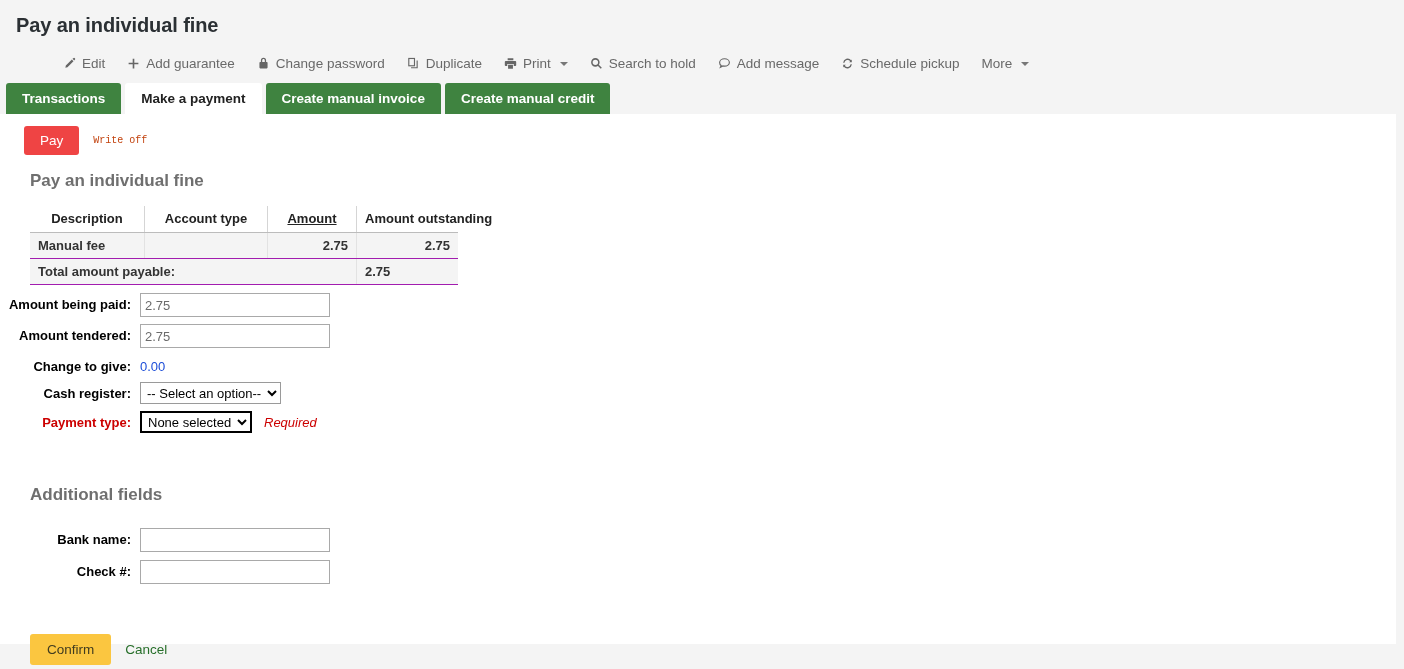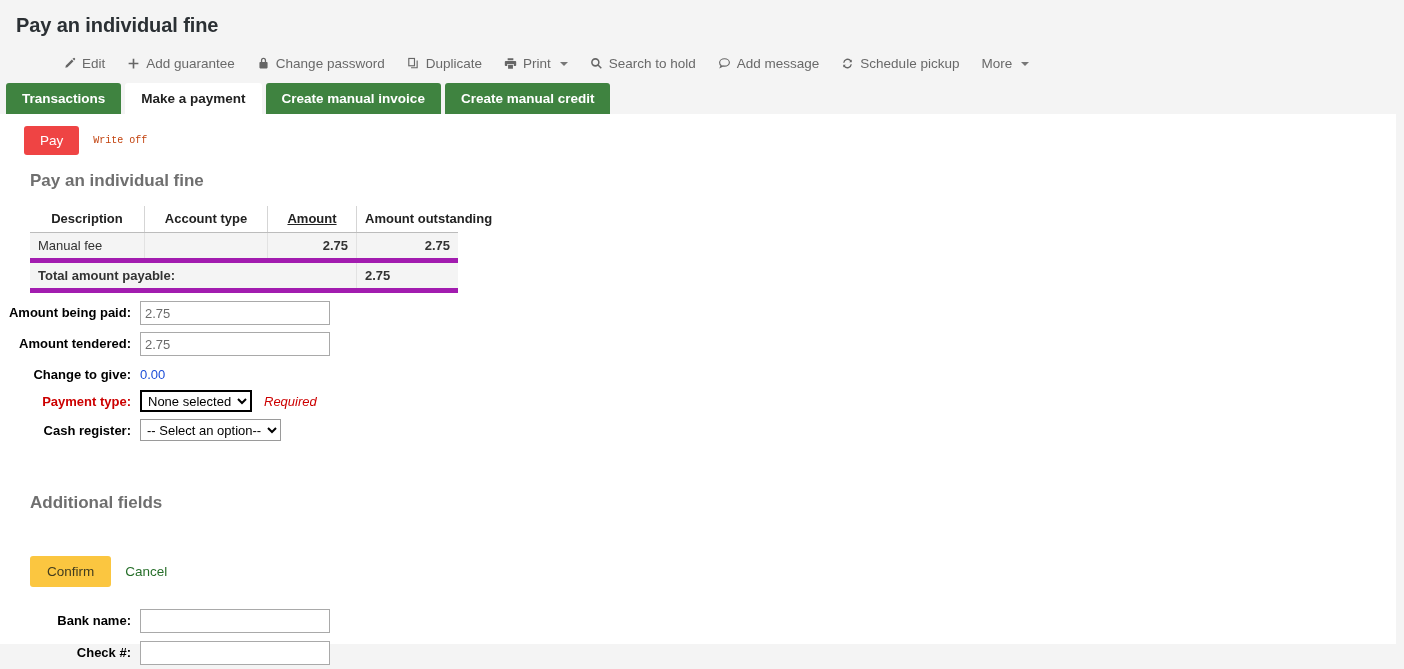--- a/index.html
+++ b/index.html
@@ -157,23 +157,24 @@
     text-align: center;
     padding: 5px 8px 6px 8px;
     border-bottom: 1px solid #bcbcbc;
     border-right: 1px solid #d5d5d5;
     background: #ffffff;
     white-space: nowrap;
   }
   table#fines-table th:last-child { border-right: none; }
   table#fines-table td {
     padding: 5px 8px 5px 8px;
-    border-bottom: 5px solid #a21caf;
+    border-bottom: 1px solid #a21caf;
     border-right: 1px solid #e2e2e2;
     color: #333;
+    font-weight: bold;
   }
   table#fines-table td:last-child { border-right: none; }
   tr.fine-row { background: #f4f4f4; }
   td.col-desc { width: 98px; text-align: left; color: #555; }
   td.col-type { width: 106px; }
   td.col-amount { width: 72px; text-align: right; color: #cc0000; font-weight: bold; }
   td.col-outstanding { text-align: right; color: #cc0000; font-weight: bold; }
   th.h-desc { width: 98px; }
   th.h-type { width: 106px; }
   th.h-amount { width: 72px; text-decoration: underline; }
@@ -429,58 +430,58 @@
     </div>
 
     <div class="form-row">
       <div class="form-label">Change to give:</div>
       <div class="form-control-wrap">
         <span class="static-value">0.00</span>
       </div>
     </div>
 
     <div class="form-row">
+      <div class="form-label">Cash register:</div>
+      <div class="form-control-wrap">
+        <select class="form-select">
+          <option>-- Select an option--</option>
+        </select>
+      </div>
+    </div>
+
+    <div class="form-row">
       <div class="form-label required-label">Payment type:</div>
       <div class="form-control-wrap">
         <select class="form-select error-select">
           <option>None selected</option>
         </select>
         <span class="required-note">Required</span>
       </div>
     </div>
 
-    <div class="form-row">
-      <div class="form-label">Cash register:</div>
-      <div class="form-control-wrap">
-        <select class="form-select">
-          <option>-- Select an option--</option>
-        </select>
-      </div>
-    </div>
-
   </div>
 
   <h2 class="section-heading" id="additional-fields-heading">Additional fields</h2>
+
+  <div id="additional-fields-form">
+
+    <div class="form-row">
+      <div class="form-label">Bank name:</div>
+      <div class="form-control-wrap">
+        <input class="text-input blank-input" type="text" value="" style="">
+      </div>
+    </div>
+
+    <div class="form-row">
+      <div class="form-label">Check #:</div>
+      <div class="form-control-wrap">
+        <input class="text-input blank-input" type="text" value="" style="">
+      </div>
+    </div>
+
+  </div>
 
   <div id="action-bar">
     <button id="confirm-button">Confirm</button>
     <a id="cancel-link">Cancel</a>
   </div>
 
-  <div id="additional-fields-form">
-
-    <div class="form-row">
-      <div class="form-label">Bank name:</div>
-      <div class="form-control-wrap">
-        <input class="text-input blank-input" type="text" value="" style="">
-      </div>
-    </div>
-
-    <div class="form-row">
-      <div class="form-label">Check #:</div>
-      <div class="form-control-wrap">
-        <input class="text-input blank-input" type="text" value="" style="">
-      </div>
-    </div>
-
-  </div>
-
 </div>
 
 </body></html>

